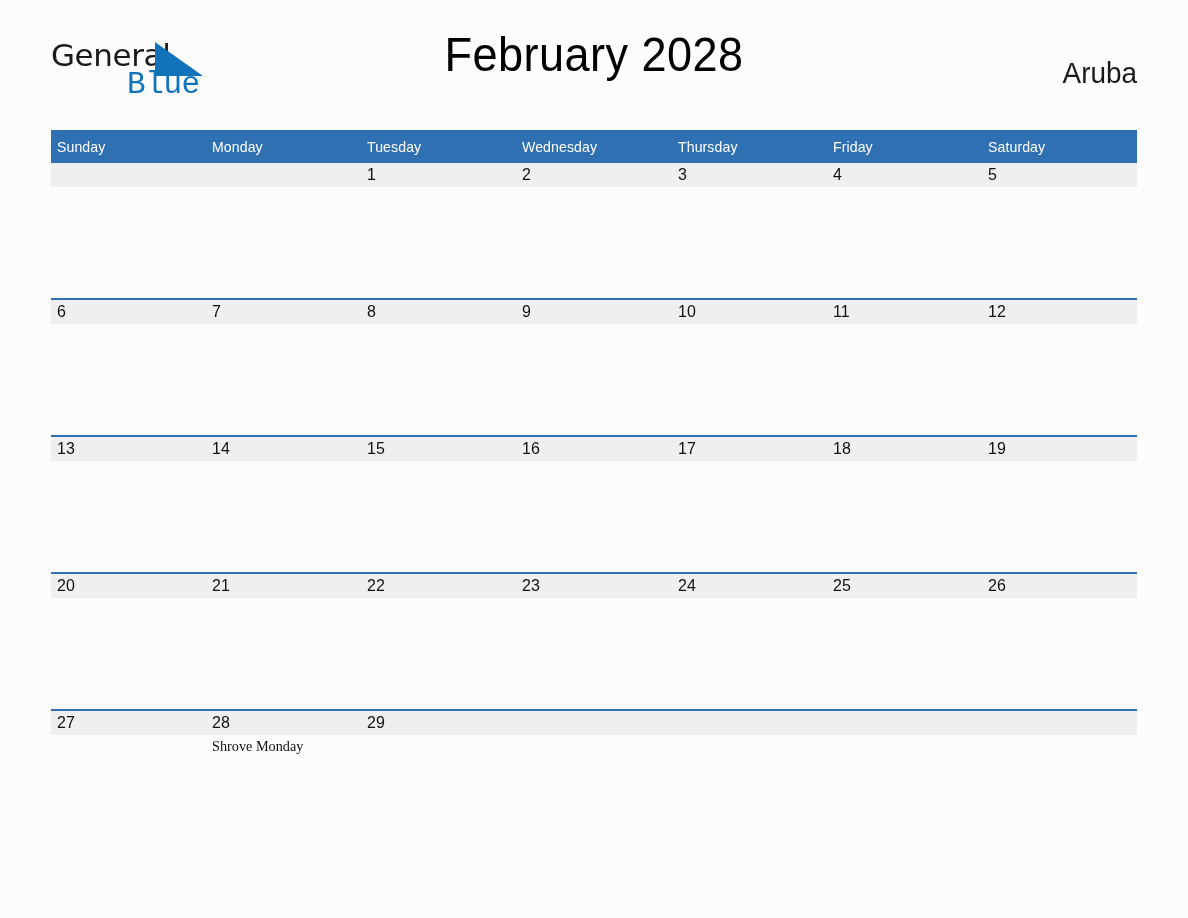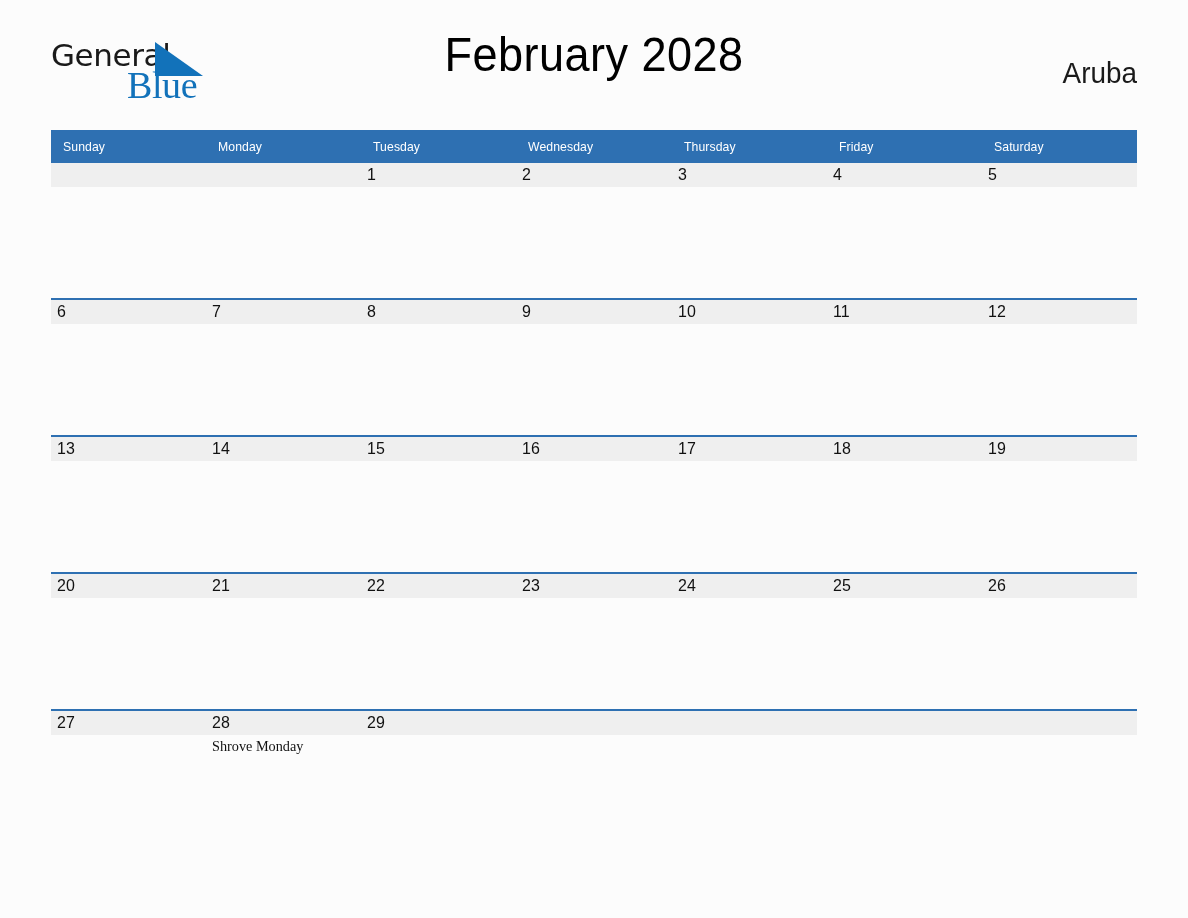--- a/index.html
+++ b/index.html
@@ -57,22 +57,22 @@
     position: absolute;
     left: 104px;
     top: 4px;
     width: 48px;
     height: 34px;
   }
   .brand-blue {
     position: absolute;
     left: 76px;
     top: 30px;
-    font-family: Liberation Serif, serif;
-    font-size: 38px;
+    font-family: Liberation Mono, monospace;
+    font-size: 31px;
     letter-spacing: -0.4px;
     color: #1272ba;
     line-height: 34px;
   }
 
   .cal-title {
     position: absolute;
     left: 0;
     right: 0;
     top: 26px;
@@ -106,23 +106,23 @@
     width: 1086px;
     border-collapse: collapse;
     table-layout: fixed;
   }
 
   .cal-table th {
     background: #2e70b2;
     color: #ffffff;
     font-family: "Liberation Sans Narrow", "Liberation Sans", sans-serif;
     font-weight: 400;
-    font-size: 13px;
+    font-size: 15px;
     text-align: left;
-    padding: 6px 0 7px 12px;
+    padding: 6px 0 7px 6px;
     height: 20px;
     letter-spacing: 0.1px;
     transform-origin: left center;
   }
   .cal-table th span {
     display: inline-block;
     transform: scaleX(0.94);
     transform-origin: left center;
   }
 

